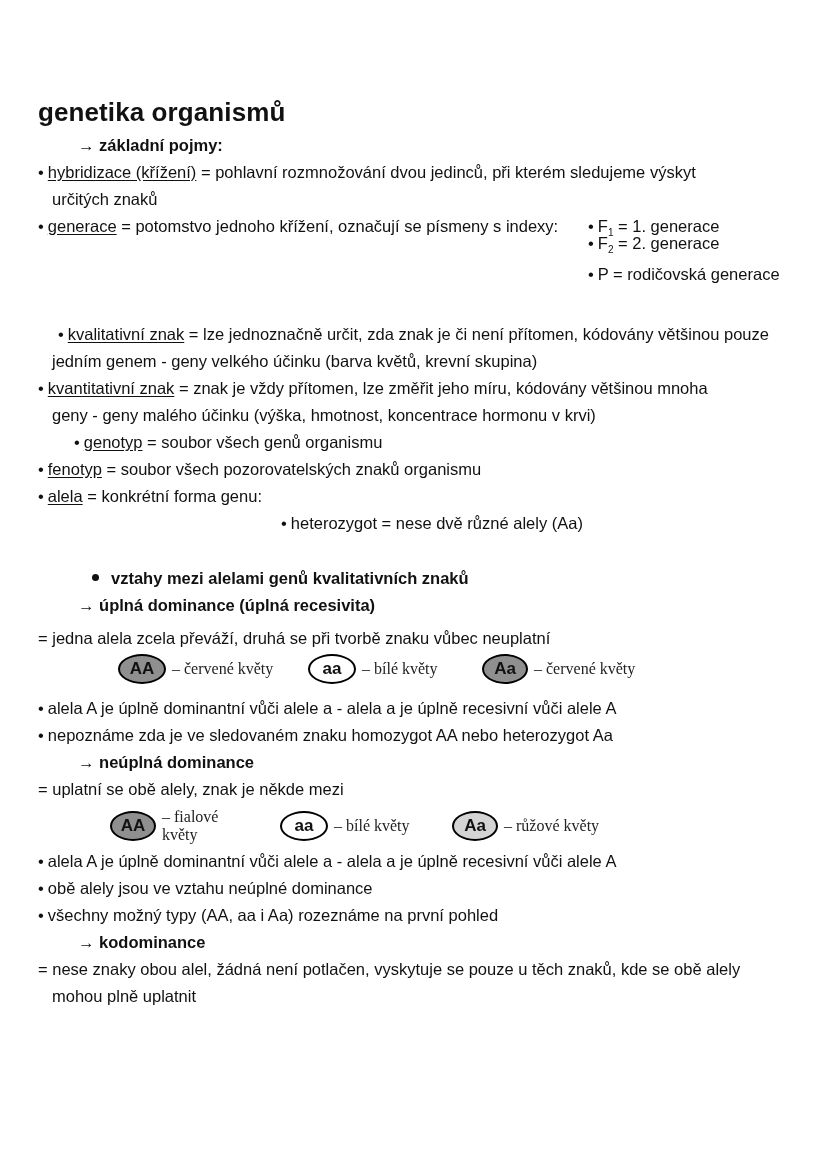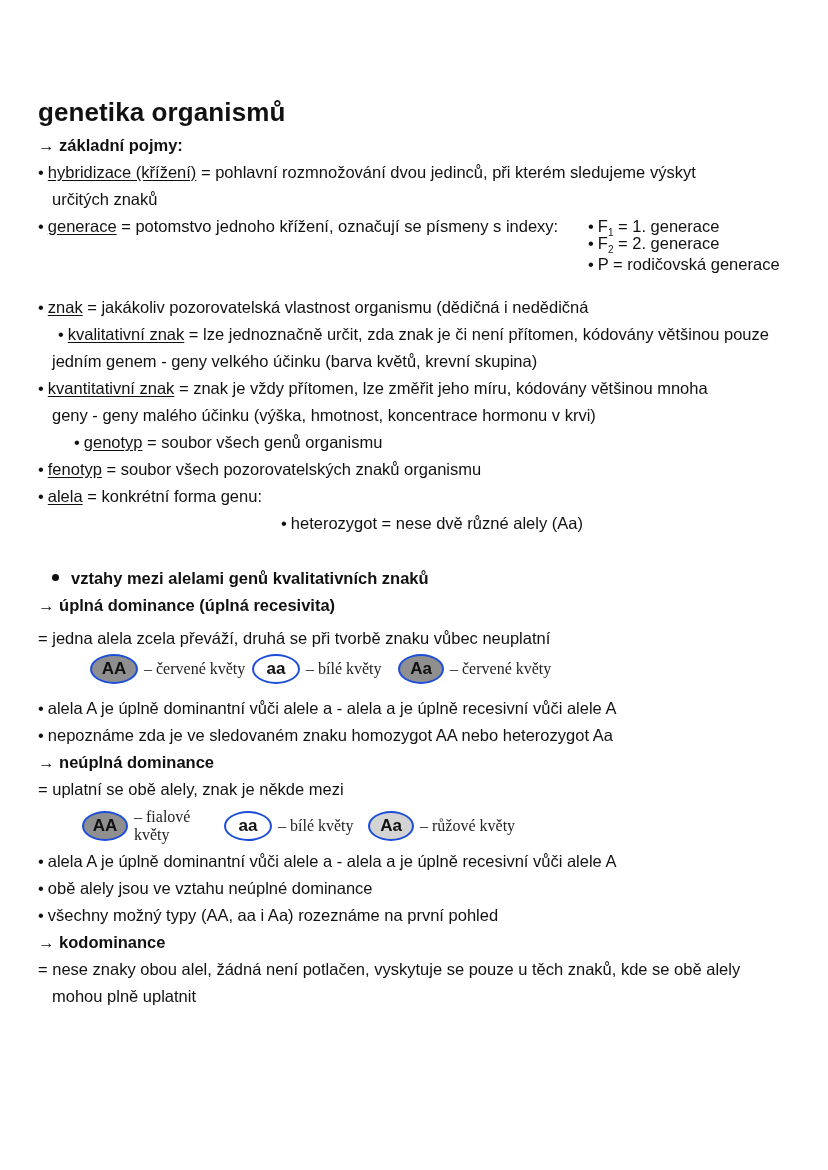--- a/index.html
+++ b/index.html
@@ -9,30 +9,31 @@
     color: #111111;
   }
   .page { position: absolute; left: 0; top: 0; width: 792px; height: 1170px; }
   .title {
     position: absolute; left: 38px; top: 97px;
     font-size: 26px; font-weight: bold; letter-spacing: 0.1px; margin: 0;
   }
   .line {
     position: absolute; font-size: 16.5px; line-height: 20px; white-space: nowrap;
   }
-  .bold { font-weight: bold; }
+  .bold { font-weight: bold; margin-left: 40px; }
   .u { text-decoration: underline; text-underline-offset: 2px; }
   .bullet { margin-right: 4px; }
   .dot-bullet { display: inline-block; width: 7px; height: 7px; border-radius: 50%; background:#111; margin-right: 12px; vertical-align: middle; position: relative; top: -2px; }
   .genrow { position: absolute; display: flex; align-items: center; height: 32px; }
   .oval {
     display: inline-flex; align-items: center; justify-content: center;
-    border: 2px solid #1d4ed8; border-radius: 50%;
+    border: 2px solid #000000; border-radius: 50%;
     font-family: "Liberation Sans", sans-serif; font-weight: bold; font-size: 17px;
     box-sizing: border-box;
+    margin-left: 28px;
   }
   .oval.dark { background: #8f8f8f; }
   .oval.light { background: #d4d4d4; }
   .oval.white { background: #ffffff; }
   .glabel {
     font-family: "Liberation Serif", "DejaVu Serif", serif;
     font-size: 16px; color: #222; margin-left: 6px;
   }
   sub { font-size: 10px; }
 </style>
@@ -52,27 +53,24 @@
 
   <div class="line" style="left:38px; top:216px;">
     <span class="bullet">•</span><span class="u">generace</span><span> = potomstvo jednoho křížení, označují se písmeny s indexy:</span>
   </div>
   <div class="line" style="left:588px; top:216px;">
     <span class="bullet">•</span><span>F</span><sub>1</sub><span> = 1. generace</span>
   </div>
   <div class="line" style="left:588px; top:233px;">
     <span class="bullet">•</span><span>F</span><sub>2</sub><span> = 2. generace</span>
   </div>
-  <div class="line" style="left:588px; top:254px;">
+  <div class="line" style="left:588px; top:264px;">
     <span class="bullet">•</span><span>P</span><span> = rodičovská generace</span>
   </div>
 
-  <div class="line" style="left:38px; top:297px;">
-    <span class="bullet">•</span><span class="u">znak</span><span> = jakákoliv pozorovatelská vlastnost organismu (dědičná i nedědičná</span>
-  </div>
 
   <div class="line" style="left:38px; top:324px;margin-left:20px;">
     <span class="bullet">•</span><span class="u">kvalitativní znak</span><span> = lze jednoznačně určit, zda znak je či není přítomen, kódovány většinou pouze</span>
   </div>
   <div class="line" style="left:52px; top:351px;">jedním genem - geny velkého účinku (barva květů, krevní skupina)</div>
 
   <div class="line" style="left:38px; top:378px;">
     <span class="bullet">•</span><span class="u">kvantitativní znak</span><span> = znak je vždy přítomen, lze změřit jeho míru, kódovány většinou mnoha</span>
   </div>
   <div class="line" style="left:52px; top:405px;">geny - geny malého účinku (výška, hmotnost, koncentrace hormonu v krvi)</div>

